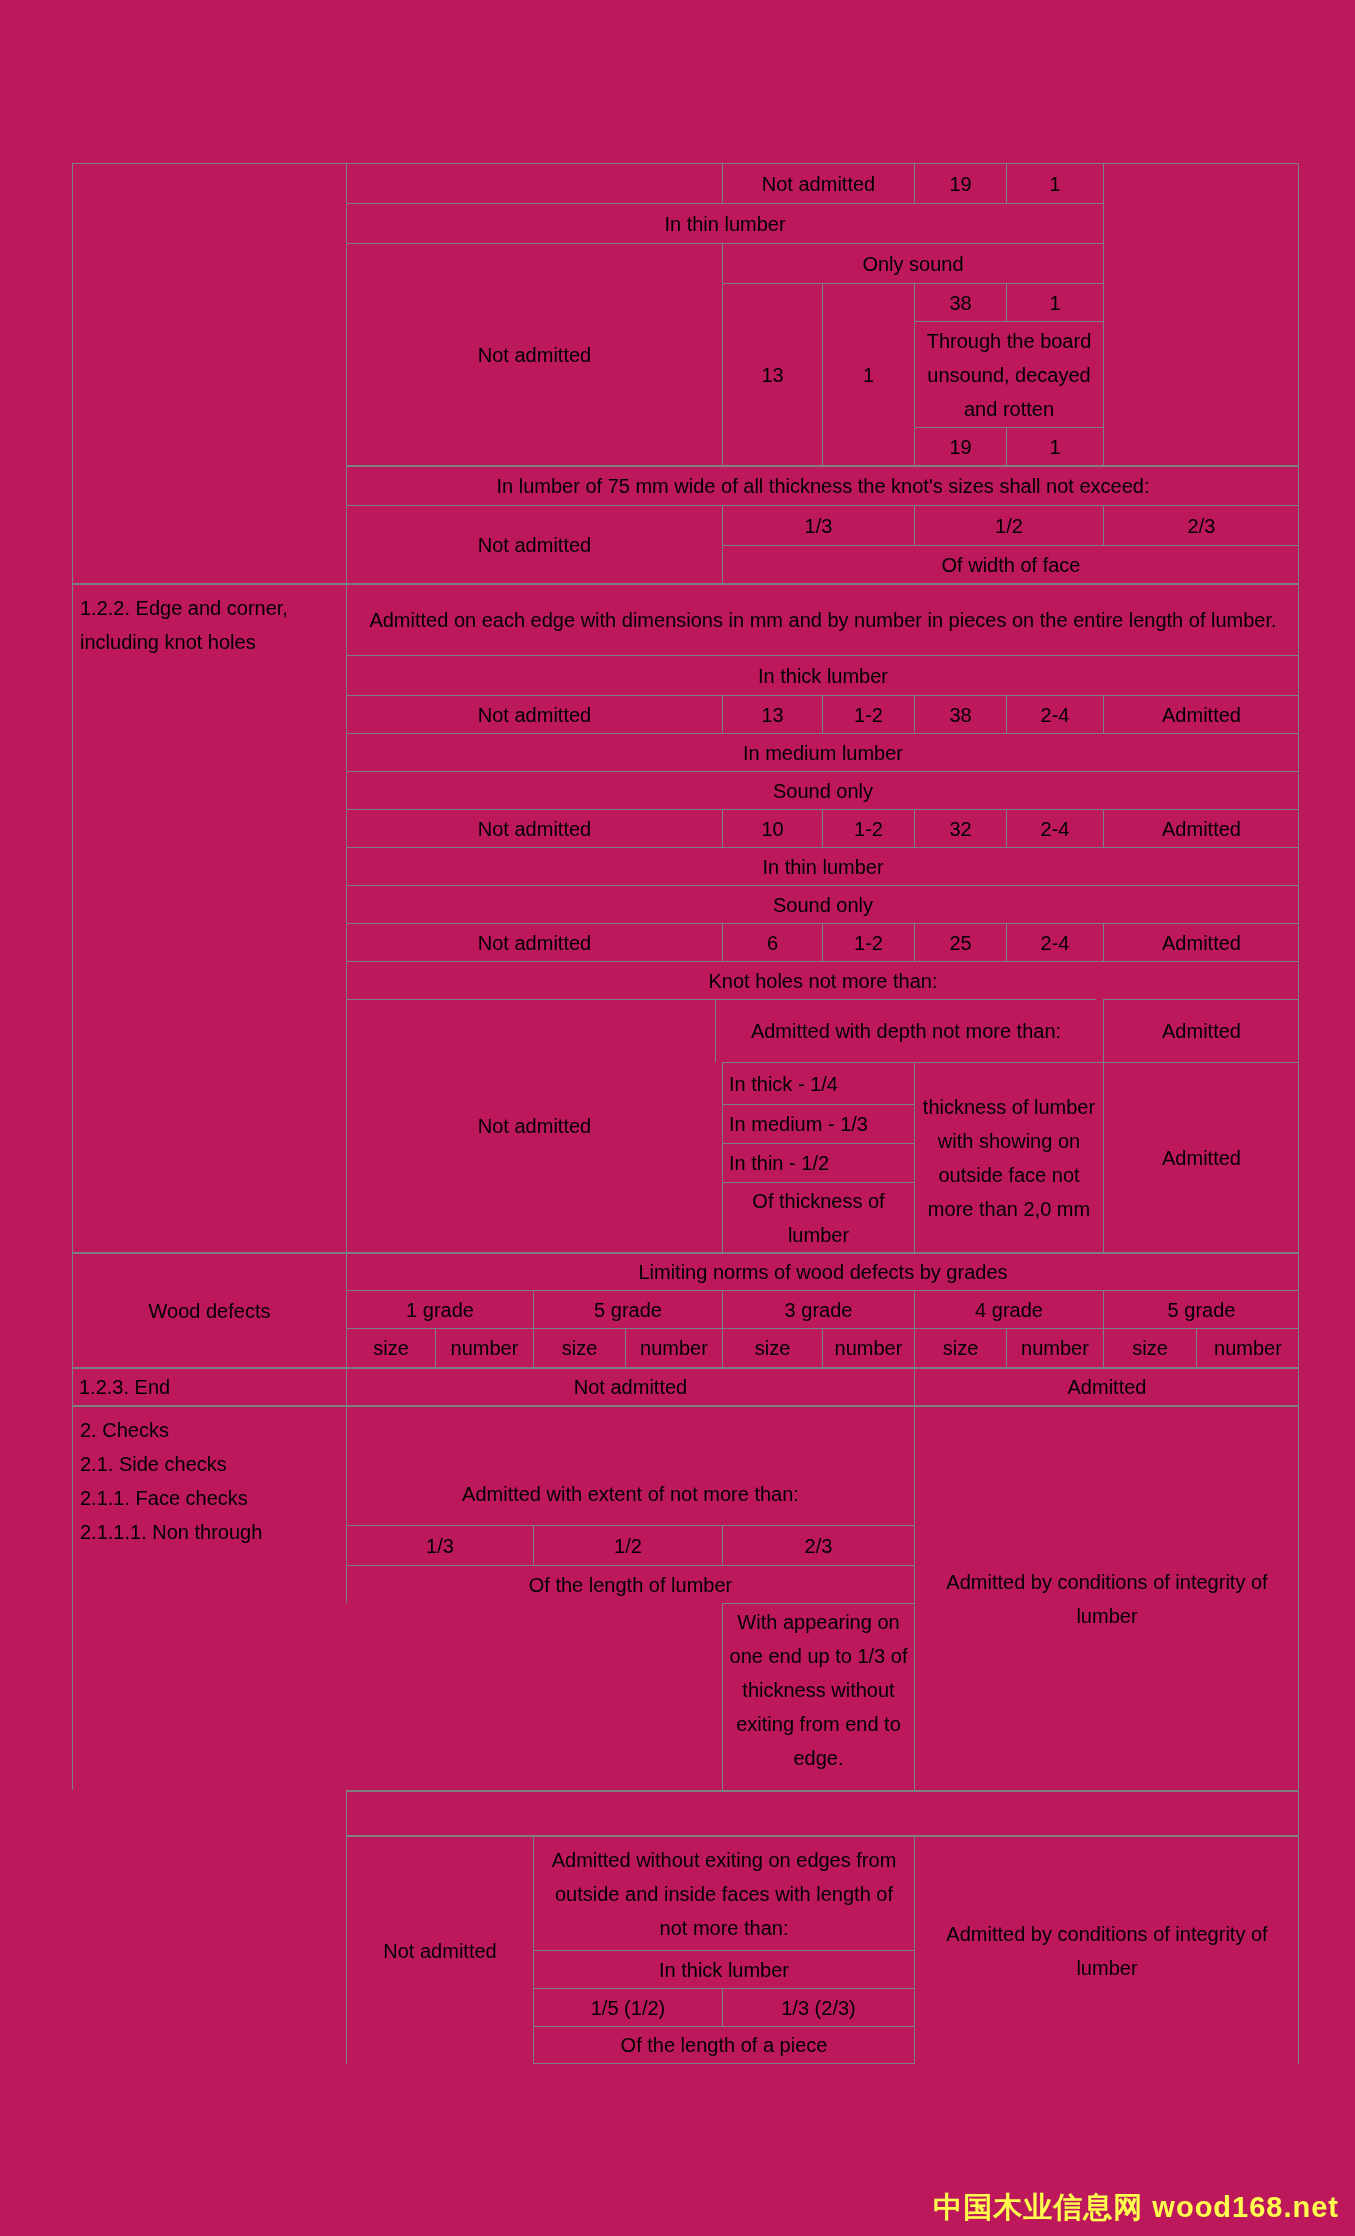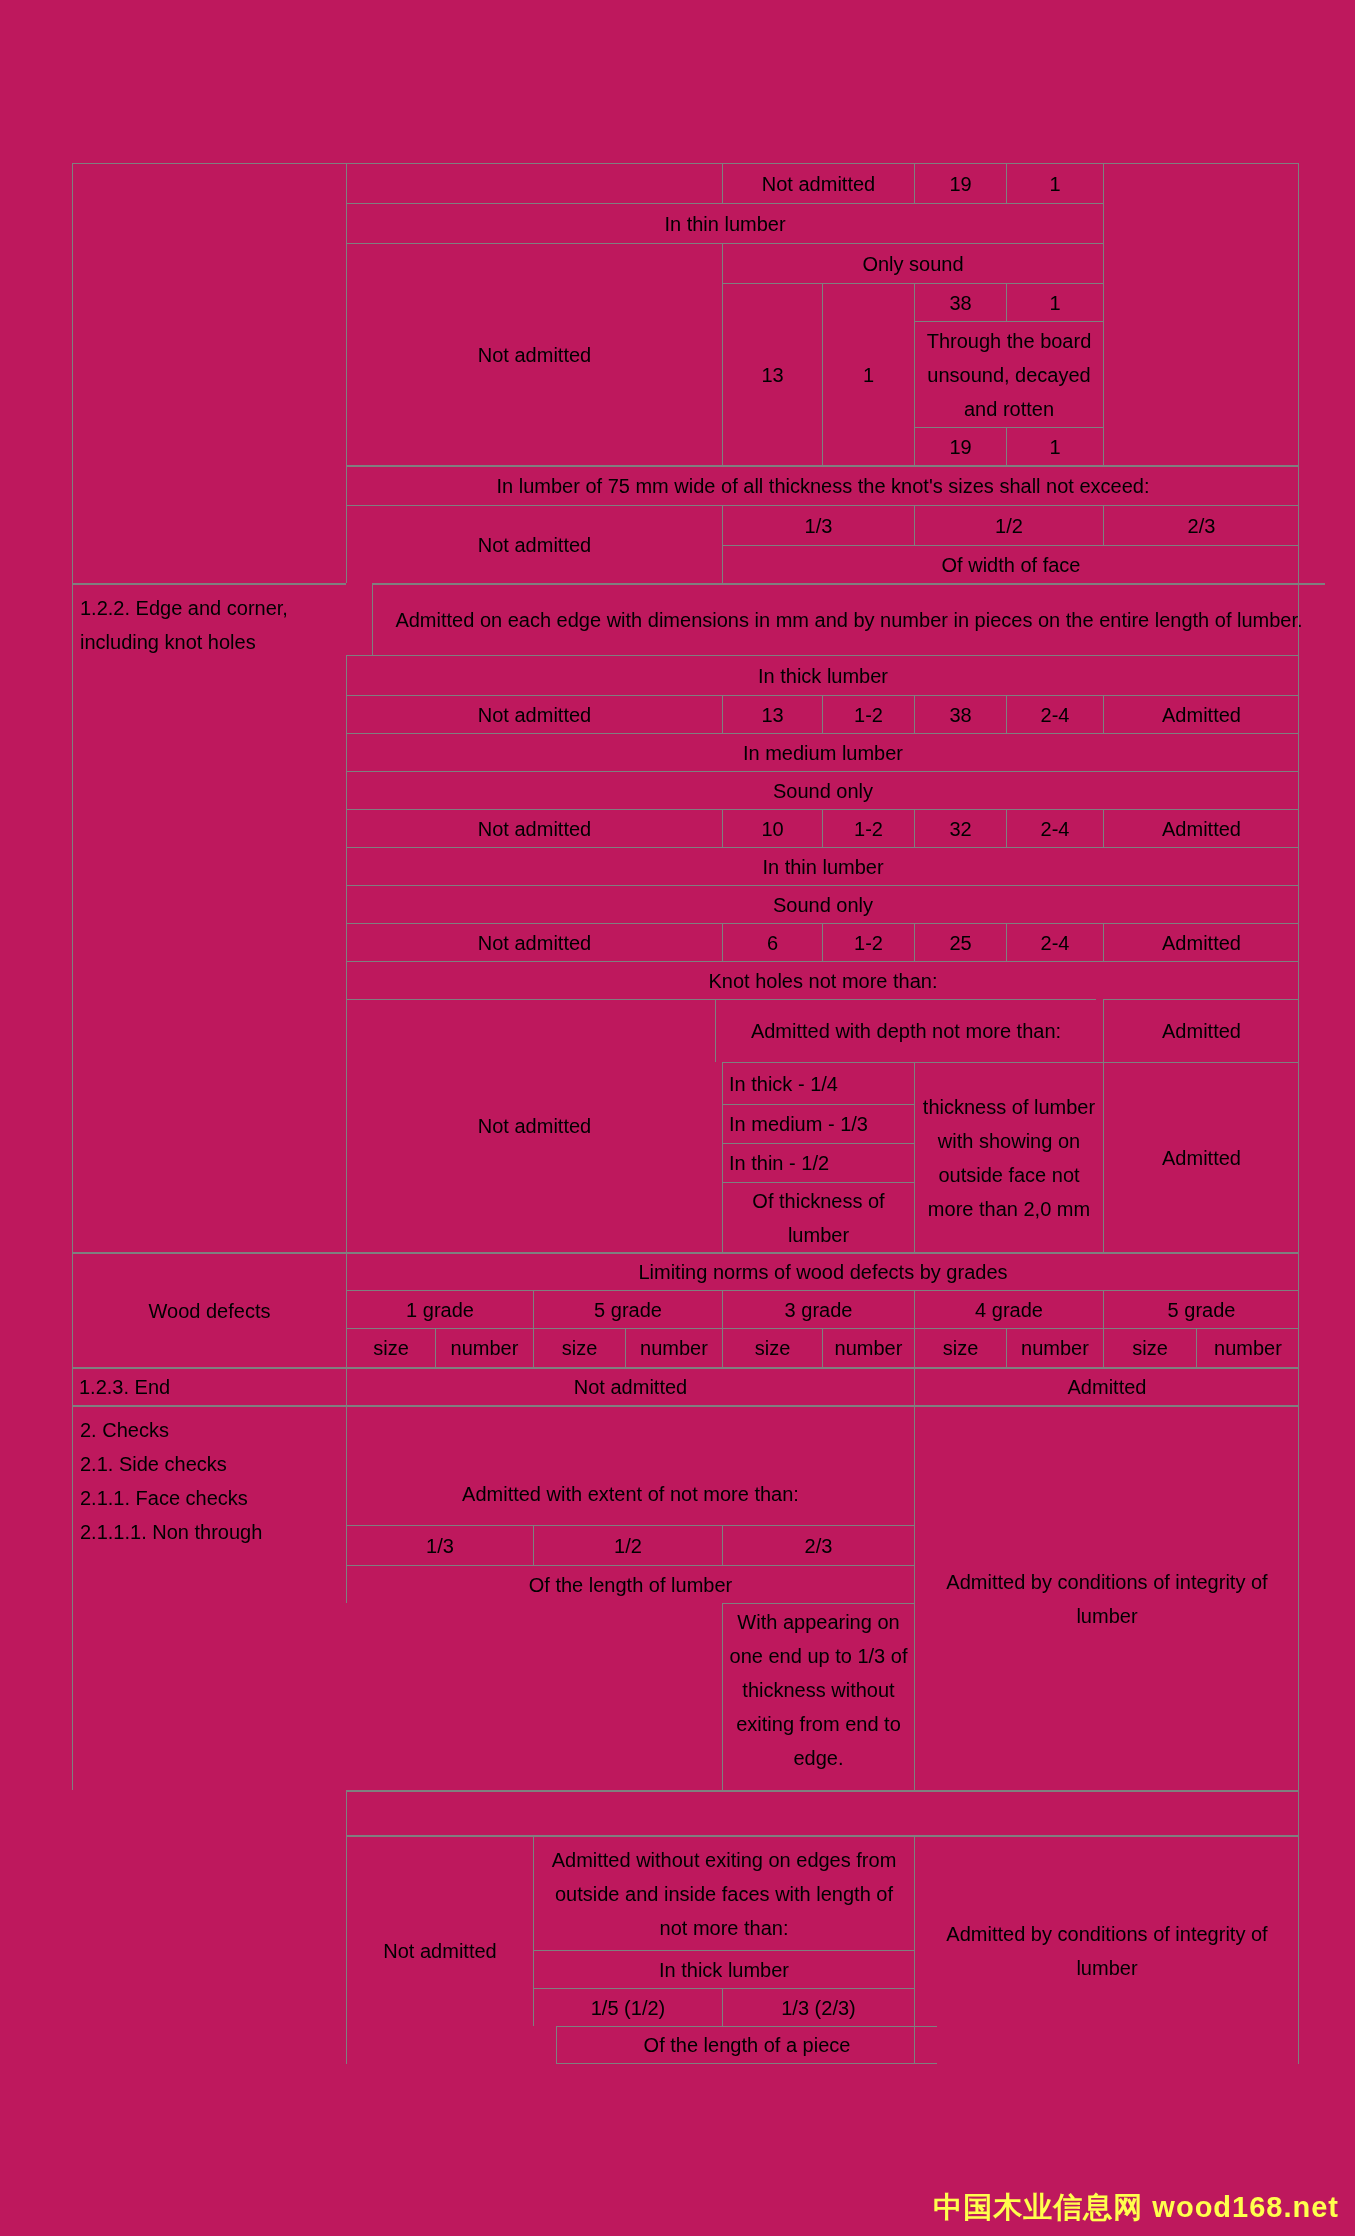--- a/index.html
+++ b/index.html
@@ -20,21 +20,21 @@
   .thick{border-top-width:2px;}
   .left{justify-content:flex-start;text-align:center;}
   .top{align-items:flex-start;}
   .low{align-items:flex-end;padding-bottom:14px;}
   .col1{
     justify-content:flex-start;text-align:left;
     align-items:flex-start;line-height:1.7;
     padding:6px 8px 1px 7px;display:block;
   }
   .col1 div{line-height:1.7;}
-  .pad20{padding-left:22px;padding-right:22px;margin-left:26px;}
+  .pad20{padding-left:22px;padding-right:22px;}
   .botline{border-bottom:1px solid #7f7f7f;}
   .vline{
     position:absolute;width:1px;background:#7f7f7f;
   }
   .watermark{
     position:absolute;
     font-weight:bold;font-size:29px;letter-spacing:1px;
     color:#ffff4d;white-space:nowrap;
   }
 </style>
@@ -139,19 +139,19 @@
   <div class="cell" style="left:346px;top:1565px;width:568px;height:38px">Of the length of lumber</div>
   <div class="cell left top" style="left:722px;top:1603px;width:192px;height:187px">With appearing on one end up to 1/3 of thickness without exiting from end to edge.</div>
 
   <div class="cell thick" style="left:346px;top:1790px;width:953px;height:45px"></div>
   <div class="cell thick" style="left:346px;top:1835px;width:187px;height:229px">Not admitted</div>
   <div class="cell thick" style="left:533px;top:1835px;width:381px;height:115px">Admitted without exiting on edges from outside and inside faces with length of not more than:</div>
   <div class="cell thick" style="left:914px;top:1835px;width:385px;height:229px">Admitted by conditions of integrity of lumber</div>
   <div class="cell" style="left:533px;top:1950px;width:381px;height:38px">In thick lumber</div>
   <div class="cell" style="left:533px;top:1988px;width:189px;height:38px">1/5 (1/2)</div>
   <div class="cell" style="left:722px;top:1988px;width:192px;height:38px">1/3 (2/3)</div>
-  <div class="cell botline" style="left:556px;top:2026px;width:381px;height:38px">Of the length of a piece</div>
+  <div class="cell botline" style="left:533px;top:2026px;width:381px;height:38px">Of the length of a piece</div>
 
   <div class="vline" style="left:1298px;top:163px;height:1901px"></div>
 
   <div class="watermark" style="right:16px;top:2188px">中国木业信息网 wood168.net</div>
 
 </div>
 
 </body></html>

